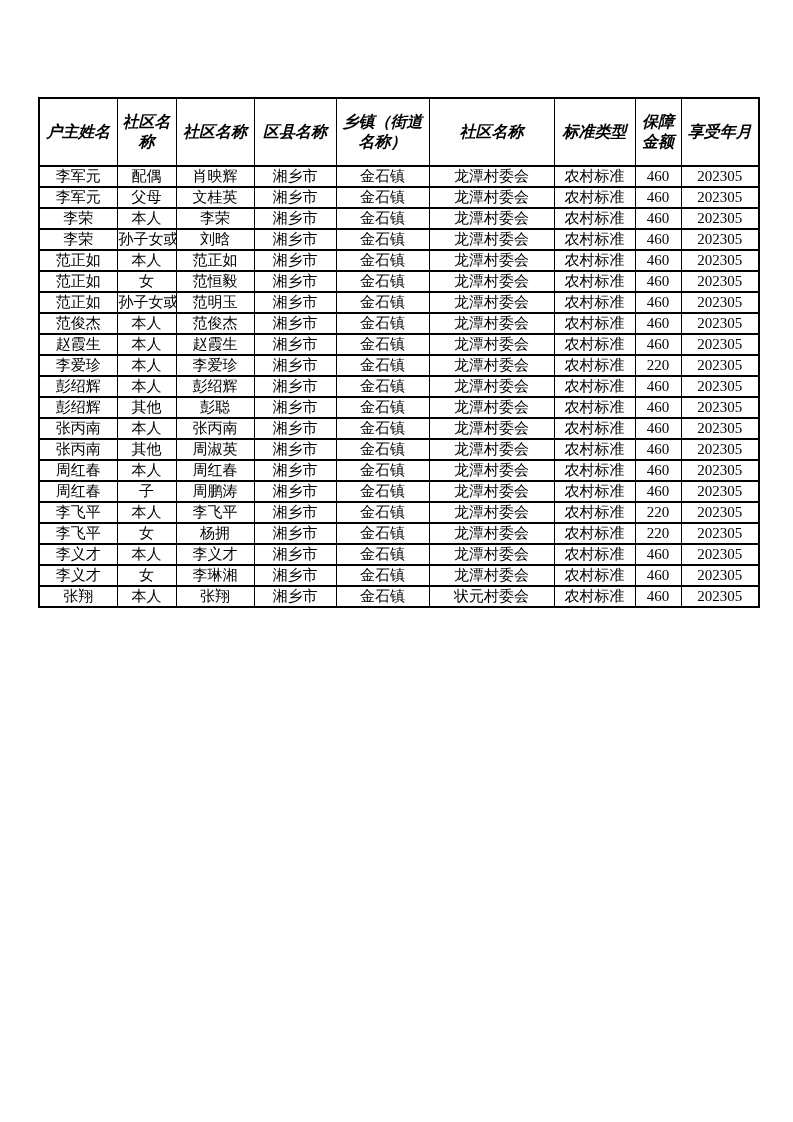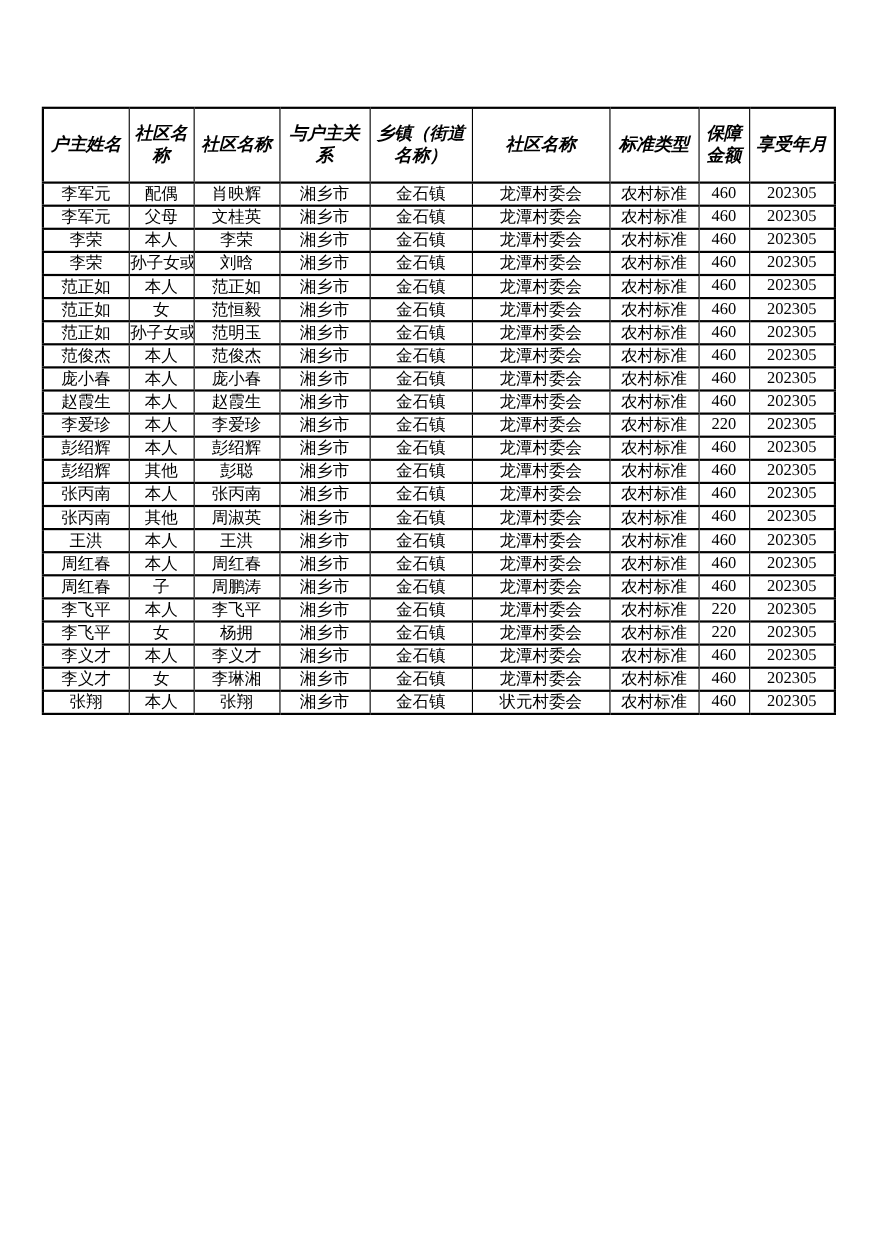--- a/index.html
+++ b/index.html
@@ -68,21 +68,21 @@
       <col style="width:125px">
       <col style="width:81px">
       <col style="width:46px">
       <col style="width:78px">
     </colgroup>
     <thead>
       <tr>
           <th>户主姓名</th>
           <th>社区名称</th>
           <th>社区名称</th>
-          <th>与户主关系</th>
+          <th>区县名称</th>
           <th>乡镇（街道名称）</th>
           <th>社区名称</th>
           <th>标准类型</th>
           <th>保障金额</th>
           <th>享受年月</th>
         </tr>
     </thead>
     <tbody>
         <tr>
           <td>李军元</td>
@@ -166,31 +166,20 @@
           <td>本人</td>
           <td>范俊杰</td>
           <td>湘乡市</td>
           <td>金石镇</td>
           <td>龙潭村委会</td>
           <td>农村标准</td>
           <td>460</td>
           <td>202305</td>
         </tr>
         <tr>
-          <td>庞小春</td>
-          <td>本人</td>
-          <td>庞小春</td>
-          <td>湘乡市</td>
-          <td>金石镇</td>
-          <td>龙潭村委会</td>
-          <td>农村标准</td>
-          <td>460</td>
-          <td>202305</td>
-        </tr>
-        <tr>
           <td>赵霞生</td>
           <td>本人</td>
           <td>赵霞生</td>
           <td>湘乡市</td>
           <td>金石镇</td>
           <td>龙潭村委会</td>
           <td>农村标准</td>
           <td>460</td>
           <td>202305</td>
         </tr>
@@ -235,31 +224,20 @@
           <td>金石镇</td>
           <td>龙潭村委会</td>
           <td>农村标准</td>
           <td>460</td>
           <td>202305</td>
         </tr>
         <tr>
           <td>张丙南</td>
           <td>其他</td>
           <td>周淑英</td>
-          <td>湘乡市</td>
-          <td>金石镇</td>
-          <td>龙潭村委会</td>
-          <td>农村标准</td>
-          <td>460</td>
-          <td>202305</td>
-        </tr>
-        <tr>
-          <td>王洪</td>
-          <td>本人</td>
-          <td>王洪</td>
           <td>湘乡市</td>
           <td>金石镇</td>
           <td>龙潭村委会</td>
           <td>农村标准</td>
           <td>460</td>
           <td>202305</td>
         </tr>
         <tr>
           <td>周红春</td>
           <td>本人</td>

